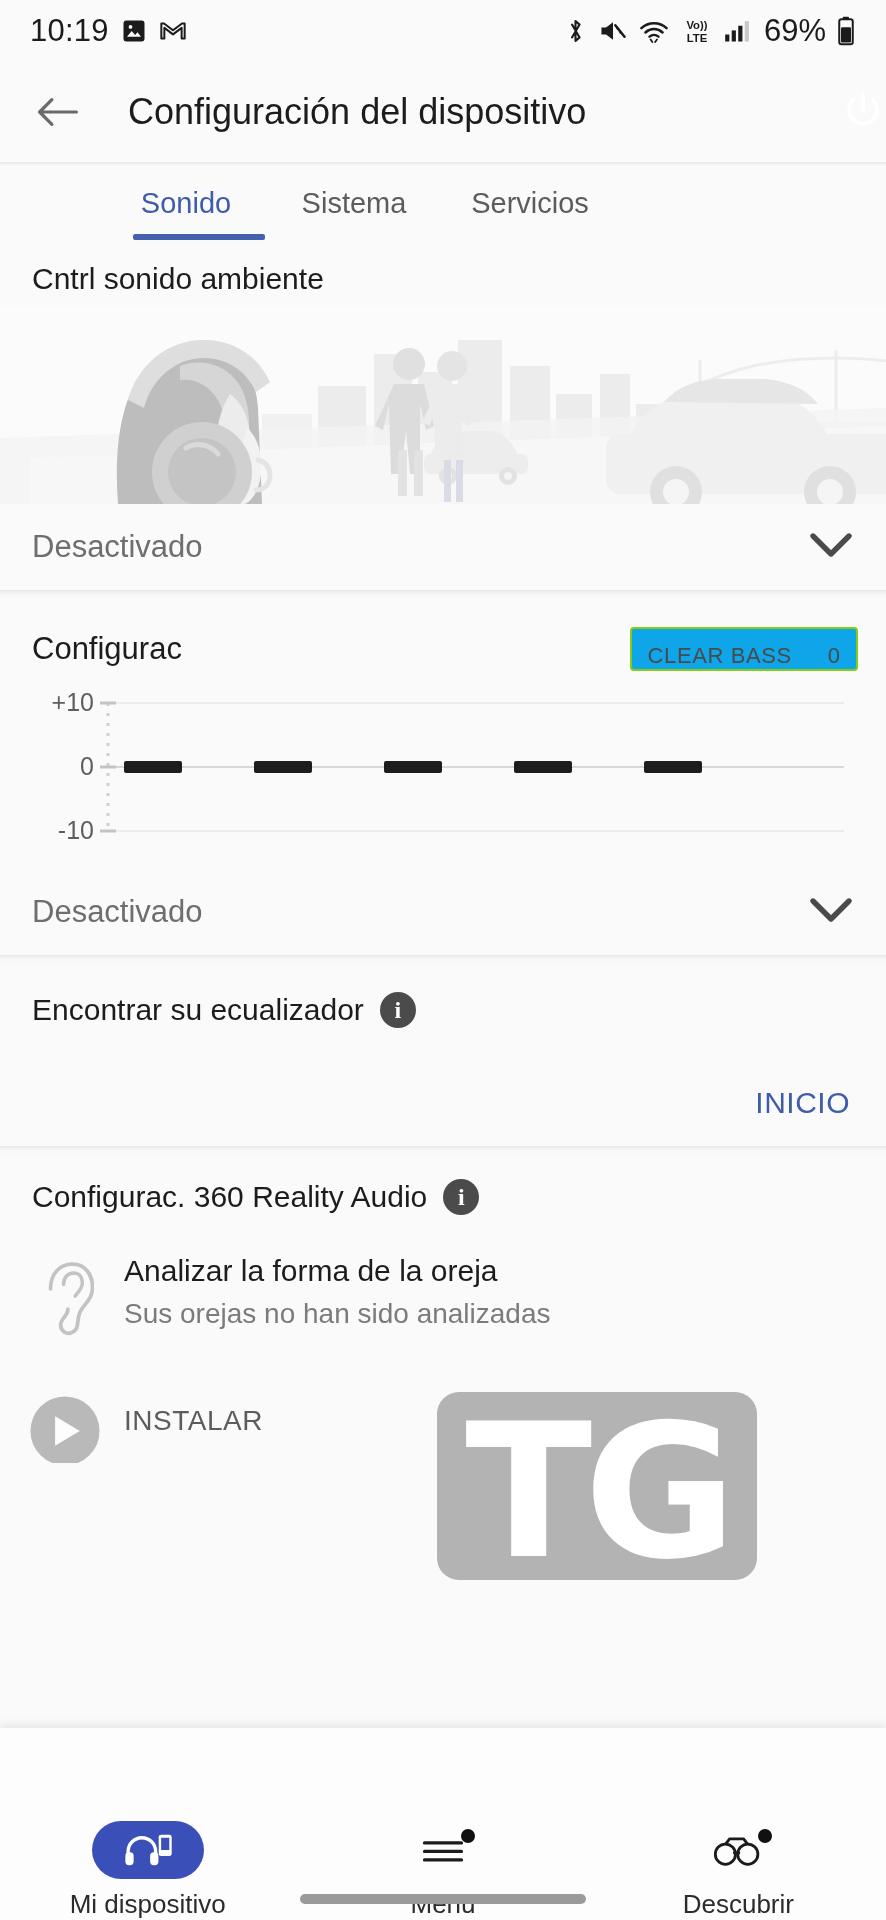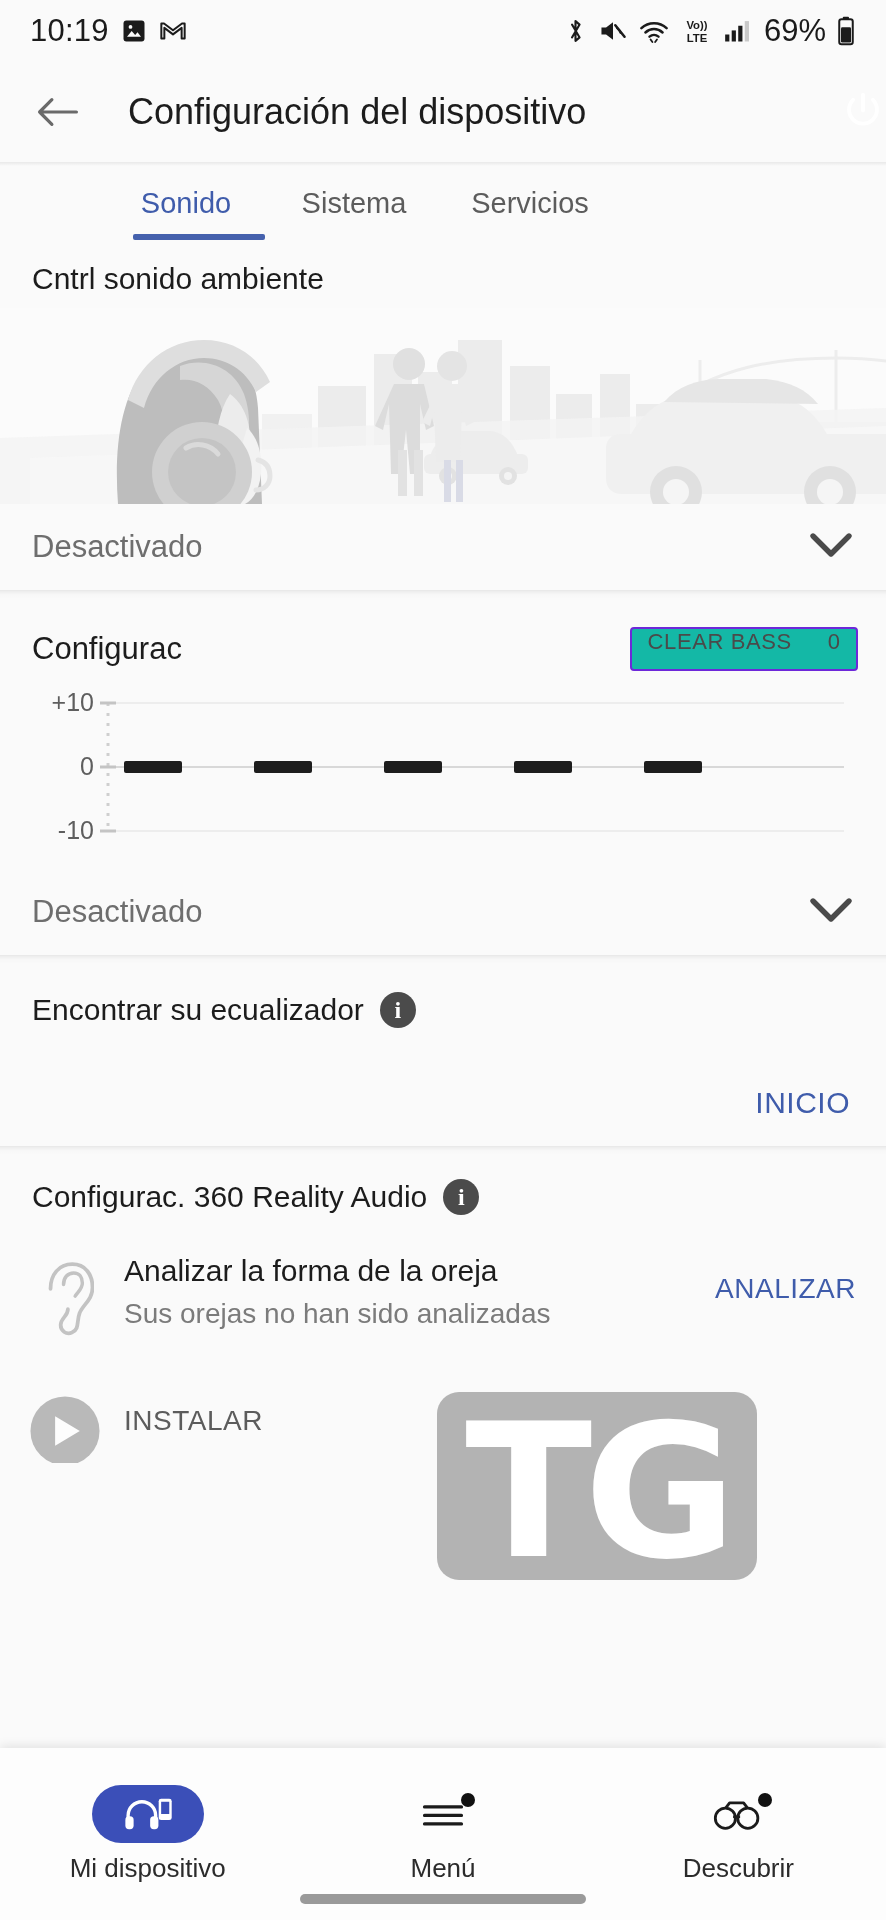--- a/index.html
+++ b/index.html
@@ -121,27 +121,27 @@
   .chev { margin-left: auto; }
 
   
   .eq-head {
     display: flex; align-items: center;
     padding: 28px 28px 0 32px;
   }
   .eq-title { font-size: 31px; color: #1c1c1c; }
   .eq-preset {
     margin-left: auto;
-    border: 2px solid #6d28d9;
+    border: 2px solid #84cc16;
     border-radius: 4px;
     height: 44px;
-    display: flex; align-items: flex-start;
+    display: flex; align-items: flex-end;
     padding: 0 16px;
     gap: 36px;
-    background: #14b8a6;
+    background: #0ea5e9;
   }
   .eq-preset-name { font-size: 22px; color: #4a4a4a; letter-spacing: 0.6px; }
   .eq-preset-val { font-size: 22px; color: #4a4a4a; }
 
   .eq-graph {
     position: relative;
     height: 168px;
     margin: 16px 32px 0 32px;
   }
   .eq-graph svg { display: block; }
@@ -173,25 +173,25 @@
   .ra-icon { width: 74px; flex: 0 0 74px; display: flex; justify-content: center; padding-top: 6px; }
   .ra-text { flex: 1; }
   .ra-title { font-size: 30px; color: #1c1c1c; line-height: 1.3; }
   .ra-sub { font-size: 28px; color: #7b7b7b; margin-top: 6px; line-height: 1.3; }
   .ra-action { font-size: 28px; color: #3f5cab; letter-spacing: 0.5px; padding-top: 22px; white-space: nowrap; }
 
   
   .bottomnav {
     position: absolute;
     left: 0; right: 0; bottom: 0;
-    height: 172px;
+    height: 192px;
     background: #fdfdfd;
     box-shadow: 0 -2px 10px rgba(0,0,0,0.10);
     display: flex;
-    align-items: center;
+    align-items: flex-end;
     padding-top: 0;
     z-index: 5;
   }
   .nav-item {
     flex: 1;
     display: flex; flex-direction: column;
     align-items: center; gap: 10px;
   }
   .nav-pill {
     width: 112px; height: 58px;
@@ -503,21 +503,20 @@
       <div class="ra-icon">
         <svg width="58" height="84" viewBox="0 0 40 58">
           <path d="M10 22c0-10 6-17 15-17s14 7 14 16c0 9-7 12-9 18-2 5 0 11-5 13-4 2-8-1-8-5 0-5 5-6 5-11" fill="none" stroke="#c3c3c3" stroke-width="2.6" stroke-linecap="round"></path>
           <path d="M19 19c0-5 3-8 7-8s6 3 6 7c0 4-3 6-5 9" fill="none" stroke="#c3c3c3" stroke-width="2.4" stroke-linecap="round"></path>
         </svg>
       </div>
       <div class="ra-text">
         <div class="ra-title">Analizar la forma de la oreja</div>
         <div class="ra-sub">Sus orejas no han sido analizadas</div>
       </div>
-      <div class="ra-action">ANALIZAR</div>
     </div>
 
     <div class="ra-item" style="padding-top:42px;">
       <div class="ra-icon">
         <svg width="74" height="74" viewBox="0 0 60 60">
           <circle cx="30" cy="34" r="28" fill="#b9b9b9"></circle>
           <path d="M22 22l20 12-20 12z" fill="#fdfdfd"></path>
         </svg>
       </div>
       <div class="ra-action" style="color:#5c5c5c;">INSTALAR</div>

